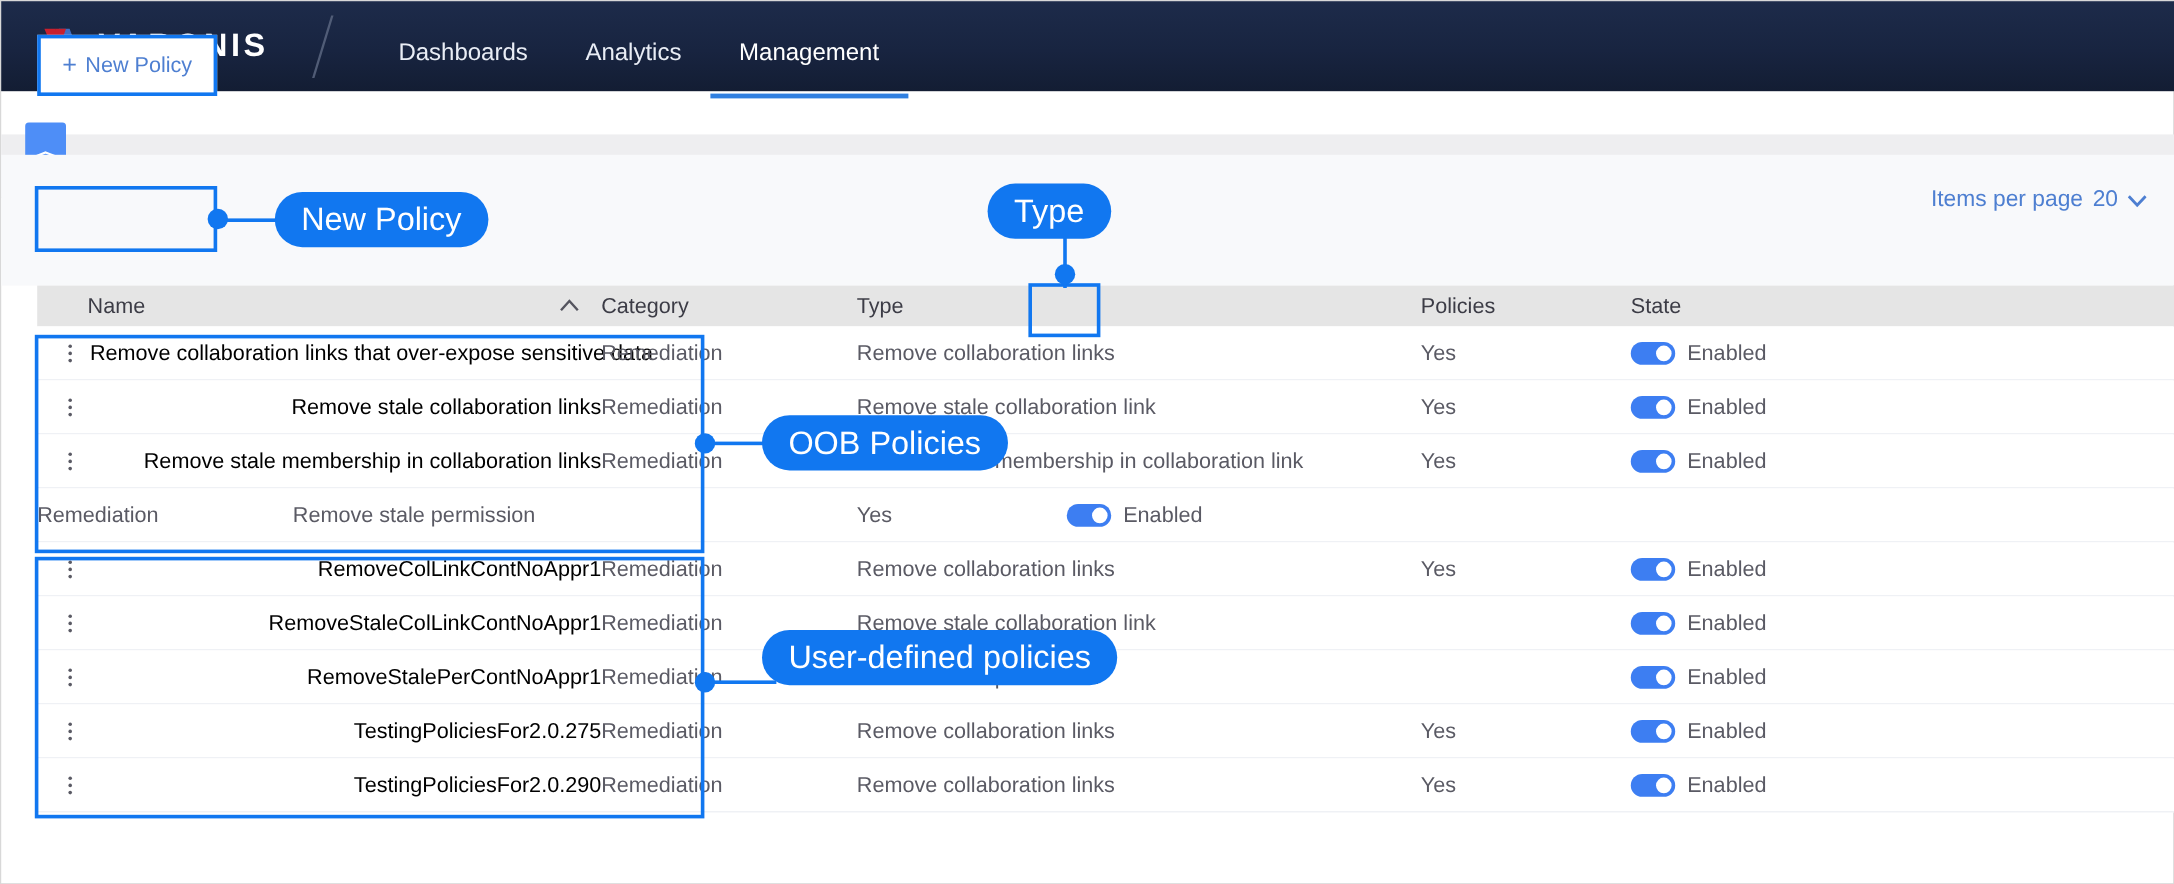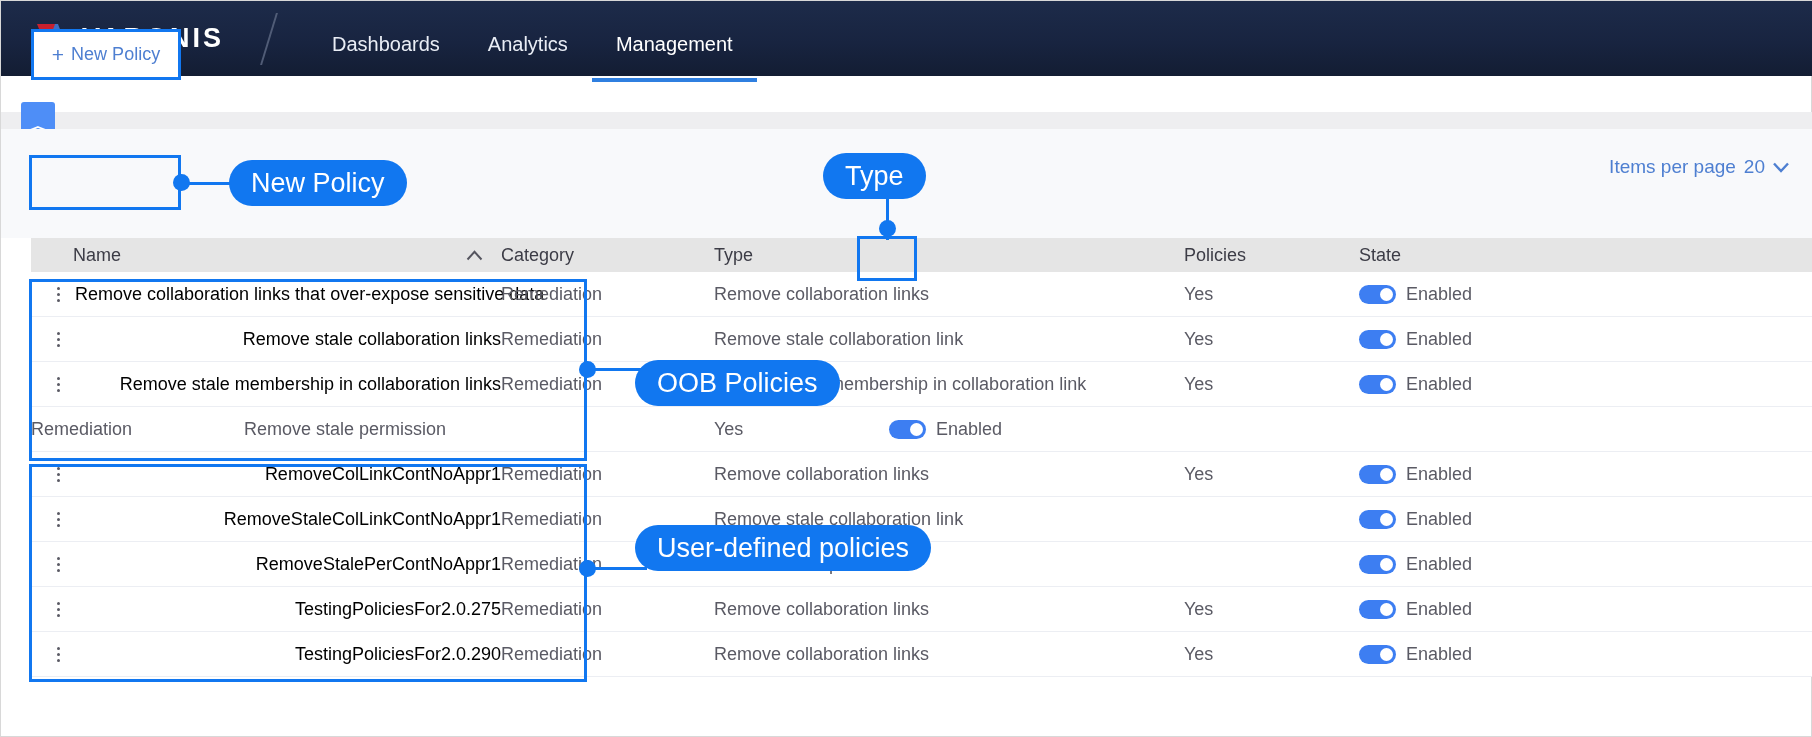--- a/index.html
+++ b/index.html
@@ -418,21 +418,21 @@
   <div class="anno-box" style="left:856px; top:235px; width:60px; height:45px;"></div>
   <div class="connector" style="left:885px; top:197px; width:3px; height:42px;"></div>
   <div class="knob" style="left:878px; top:219px;"></div>
   <div class="pill" style="left:822px; top:152px; height:46px; font-size:27px;">
     <span>Type</span>
   </div>
 
   <div class="anno-box" style="left:28px; top:278px; width:558px; height:182px;"></div>
   <div class="connector" style="left:586px; top:367px; width:60px; height:3px;"></div>
   <div class="knob" style="left:578px; top:360px;"></div>
-  <div class="pill" style="left:634px; top:359px; height:46px; font-size:27px;">
+  <div class="pill" style="left:634px; top:345px; height:46px; font-size:27px;">
     <span>OOB Policies</span>
   </div>
 
   <div class="anno-box" style="left:28px; top:463px; width:558px; height:218px;"></div>
   <div class="connector" style="left:586px; top:566px; width:60px; height:3px;"></div>
   <div class="knob" style="left:578px; top:559px;"></div>
   <div class="pill" style="left:634px; top:524px; height:46px; font-size:27px;text-align:center;">
     <span>User-defined policies</span>
   </div>
 

